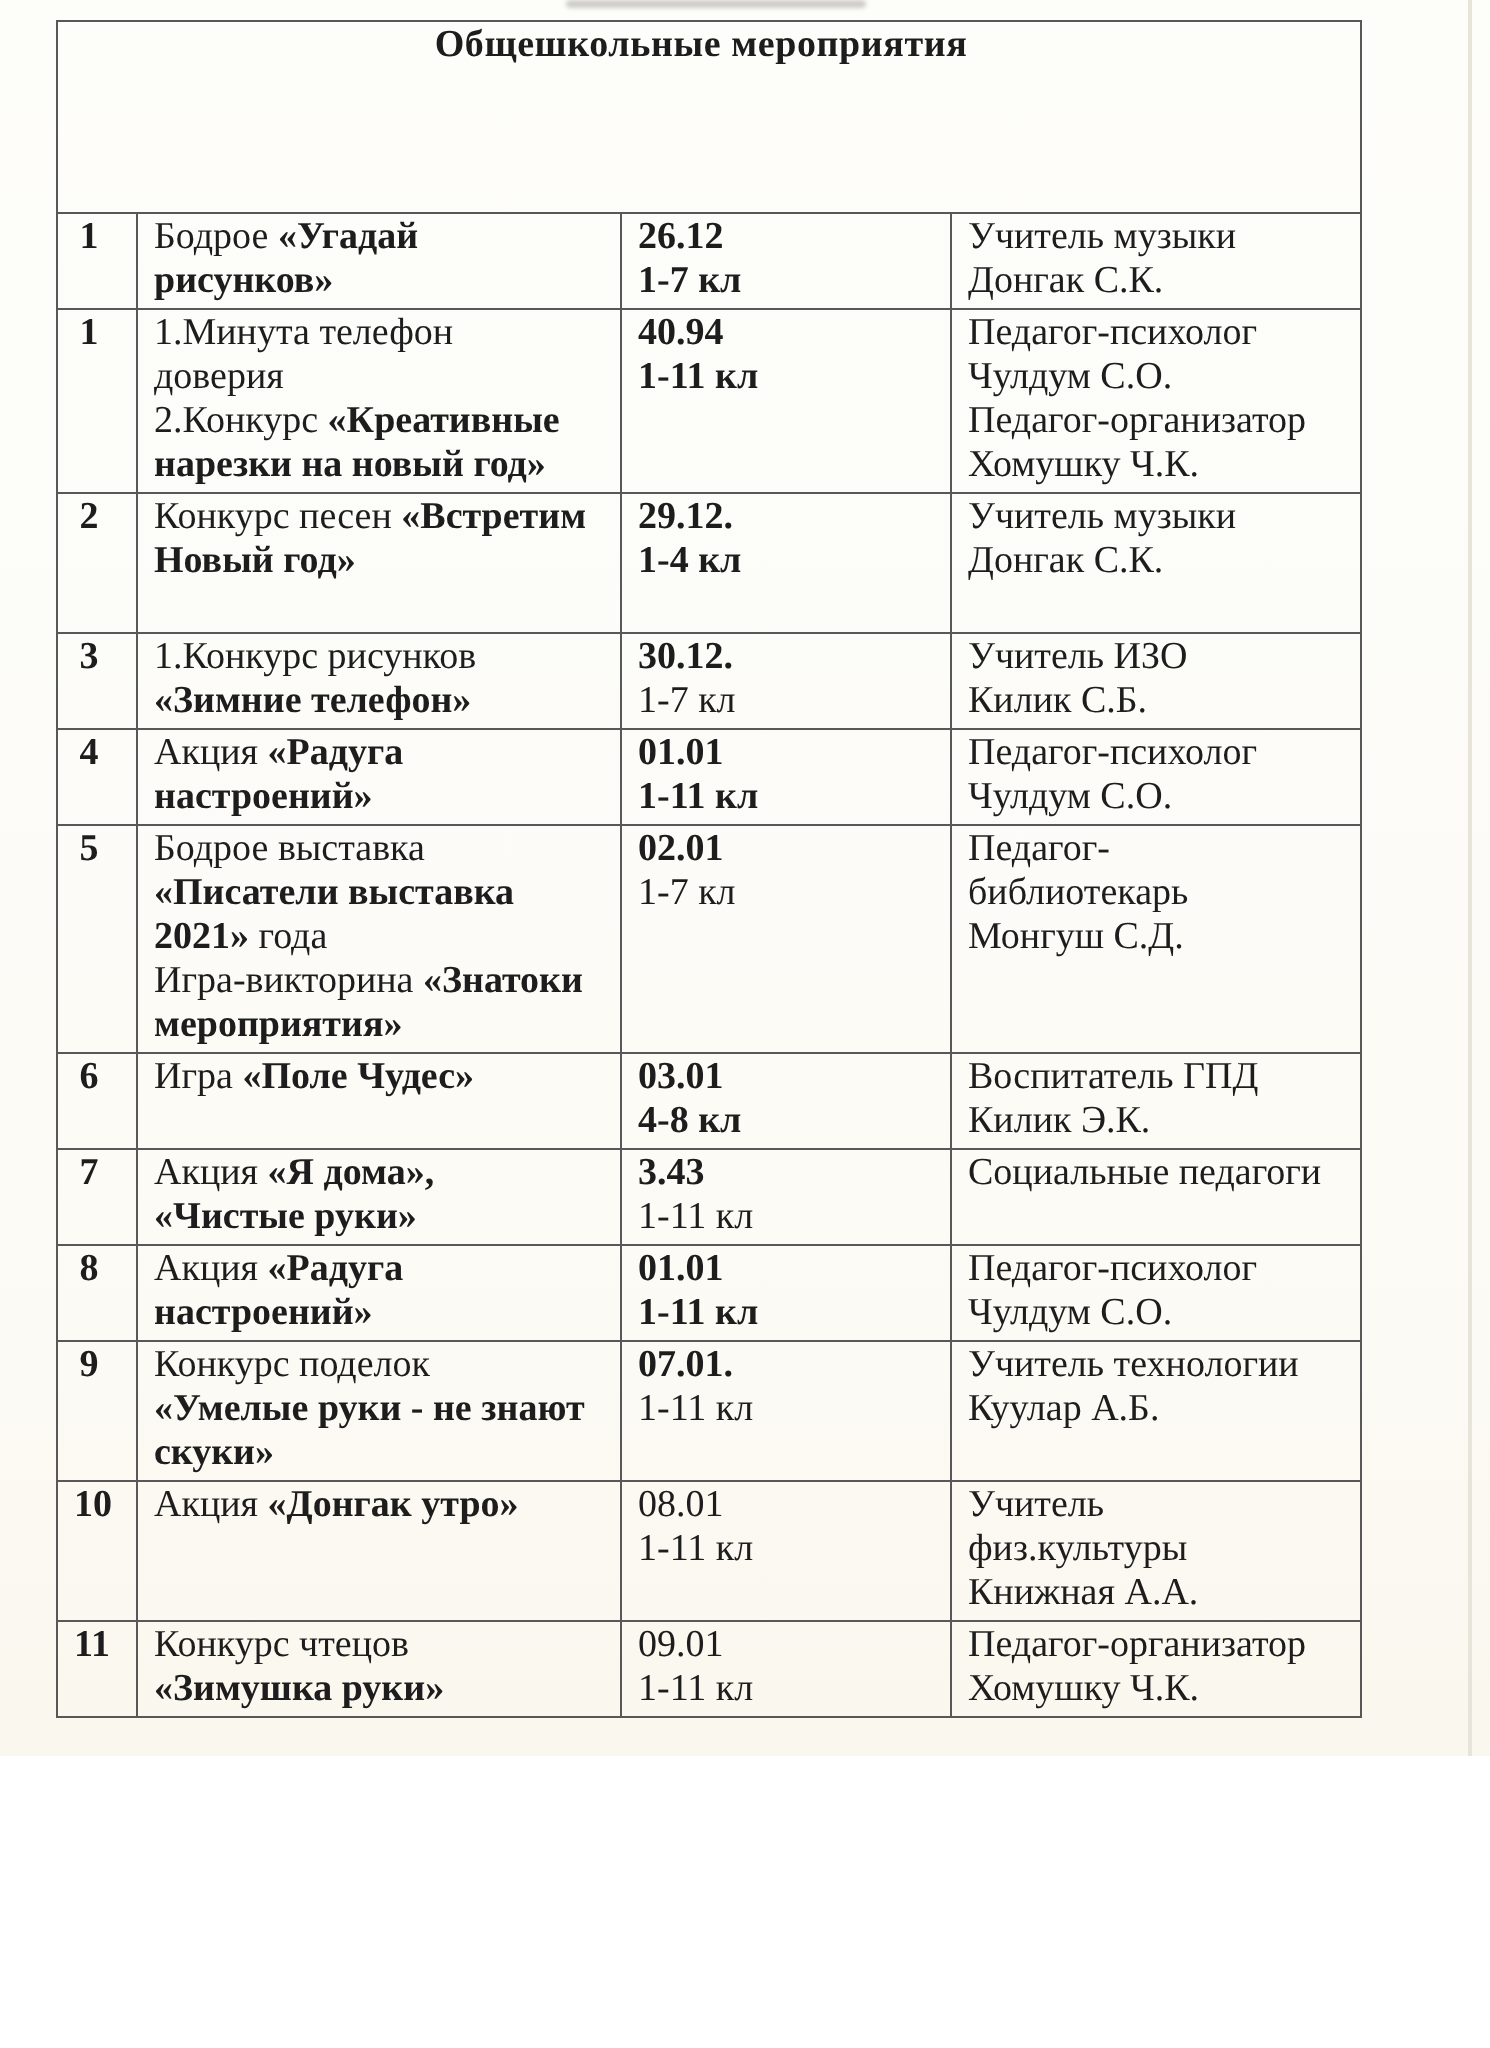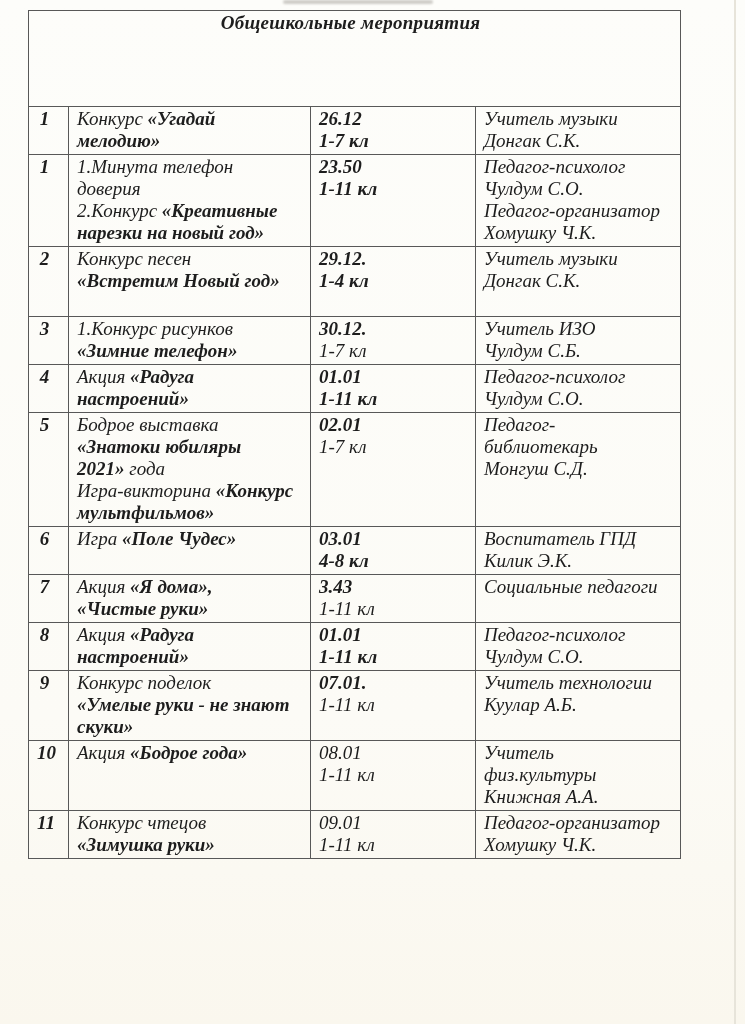--- a/index.html
+++ b/index.html
@@ -1,24 +1,23 @@
 <!DOCTYPE html>
 <html><head>
 <meta charset="utf-8">
 <style>
   html,body { margin:0; padding:0; }
   body { background:#ffffff; }
   .page {
     position:relative;
-    width:745px; height:1024px;
+    width:745px; height:878px;
     background:linear-gradient(180deg, #fdfdfa 0%, #fcfbf6 70%, #faf7ee 100%);
     font-family:"Liberation Serif", serif;
     color:#1d1d1d;
     overflow:hidden;
-    font-style:italic;
   }
   
   .paper-edge {
     position:absolute; left:734px; top:0; width:2px; height:100%;
     background:#e7e4da;
   }
   
   .scan-smudge {
     position:absolute; left:283px; top:0; width:150px; height:4px;
     background:#a8a59e; opacity:.55; border-radius:2px; filter:blur(1px);
@@ -65,39 +64,39 @@
       <col style="width:205px">
     </colgroup>
     <tbody>
       <tr>
         <td colspan="4" class="title-cell">Общешкольные мероприятия</td>
       </tr>
 
     <tr style="height: 45px;">
           <td class="num">1</td>
           <td>
-            <div><span>Конкурс </span><span class="b">«Угадай мелодию»</span></div>
+            <div><span>Бодрое </span><span class="b">«Угадай рисунков»</span></div>
           </td>
           <td class="date">
             <div class="b">26.12</div>
             <div class="b">1-7 кл</div>
           </td>
           <td class="resp">
             <div>Учитель музыки</div>
             <div>Донгак С.К.</div>
           </td>
         </tr>
         <tr style="height: 87px;">
           <td class="num">1</td>
           <td>
             <div><span>1.Минута телефон доверия</span></div>
             <div><span>2.Конкурс </span><span class="b">«Креативные нарезки на новый год»</span></div>
           </td>
           <td class="date">
-            <div class="b">23.50</div>
+            <div class="b">40.94</div>
             <div class="b">1-11 кл</div>
           </td>
           <td class="resp">
             <div>Педагог-психолог</div>
             <div>Чулдум С.О.</div>
             <div>Педагог-организатор</div>
             <div>Хомушку Ч.К.</div>
           </td>
         </tr>
         <tr style="height: 70px;">
@@ -119,44 +118,44 @@
           <td>
             <div><span>1.Конкурс рисунков</span></div>
             <div><span class="b">«Зимние телефон»</span></div>
           </td>
           <td class="date">
             <div class="b">30.12.</div>
             <div>1-7 кл</div>
           </td>
           <td class="resp">
             <div>Учитель ИЗО</div>
-            <div>Чулдум С.Б.</div>
+            <div>Килик С.Б.</div>
           </td>
         </tr>
         <tr style="height: 45px;">
           <td class="num">4</td>
           <td>
             <div><span>Акция </span><span class="b">«Радуга настроений»</span></div>
           </td>
           <td class="date">
             <div class="b">01.01</div>
             <div class="b">1-11 кл</div>
           </td>
           <td class="resp">
             <div>Педагог-психолог</div>
             <div>Чулдум С.О.</div>
           </td>
         </tr>
         <tr style="height: 112px;">
           <td class="num">5</td>
           <td>
             <div><span>Бодрое выставка</span></div>
-            <div><span class="b">«Знатоки юбиляры</span></div>
+            <div><span class="b">«Писатели выставка</span></div>
             <div><span class="b">2021»</span><span> года</span></div>
-            <div><span>Игра-викторина </span><span class="b">«Конкурс мультфильмов»</span></div>
+            <div><span>Игра-викторина </span><span class="b">«Знатоки мероприятия»</span></div>
           </td>
           <td class="date">
             <div class="b">02.01</div>
             <div>1-7 кл</div>
           </td>
           <td class="resp">
             <div>Педагог-библиотекарь</div>
             <div>Монгуш С.Д.</div>
           </td>
         </tr>
@@ -212,21 +211,21 @@
             <div>1-11 кл</div>
           </td>
           <td class="resp">
             <div>Учитель технологии</div>
             <div>Куулар А.Б.</div>
           </td>
         </tr>
         <tr style="height: 70px; margin-left: 23px;">
           <td class="num">10</td>
           <td>
-            <div><span>Акция </span><span class="b">«Бодрое года»</span></div>
+            <div><span>Акция </span><span class="b">«Донгак утро»</span></div>
           </td>
           <td class="date">
             <div>08.01</div>
             <div>1-11 кл</div>
           </td>
           <td class="resp">
             <div>Учитель физ.культуры</div>
             <div>Книжная А.А.</div>
           </td>
         </tr>

